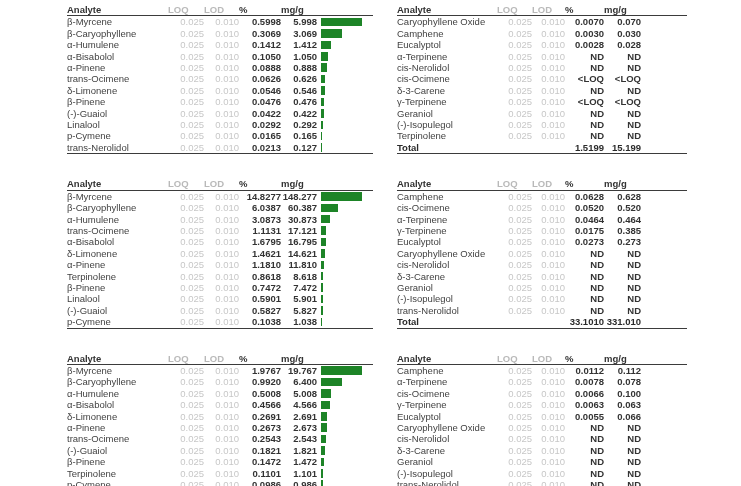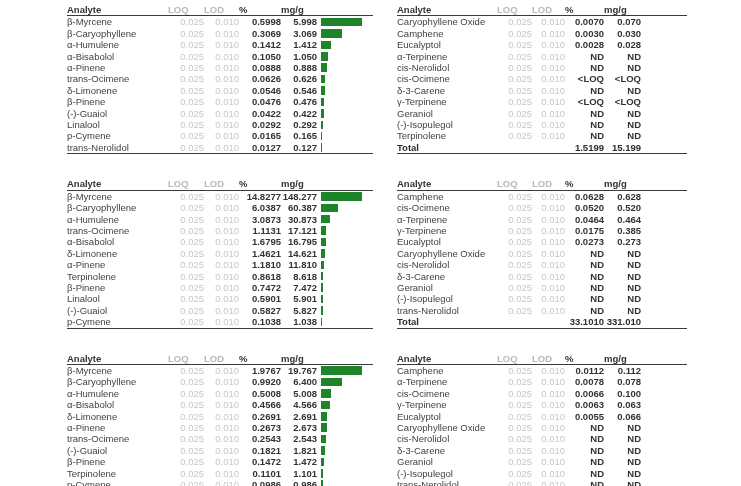--- a/index.html
+++ b/index.html
@@ -166,21 +166,21 @@
             <td class="c-pct">0.0165</td>
             <td class="c-mgg">0.165</td>
             <td class="c-bar">
               <div class="bar" style="background: rgb(29, 132, 39); width: 1.12788px;"></div>
             </td>
           </tr>
           <tr>
             <td class="c-name">trans-Nerolidol</td>
             <td class="c-loq">0.025</td>
             <td class="c-lod">0.010</td>
-            <td class="c-pct">0.0127</td>
+            <td class="c-pct">0.0213</td>
             <td class="c-mgg">0.127</td>
             <td class="c-bar">
               <div class="bar" style="background: rgb(29, 132, 39); width: 0.868123px;"></div>
             </td>
           </tr>
         </tbody>
     </table>
     <table class="half-right">
       <colgroup>
           <col style="width:100px">

